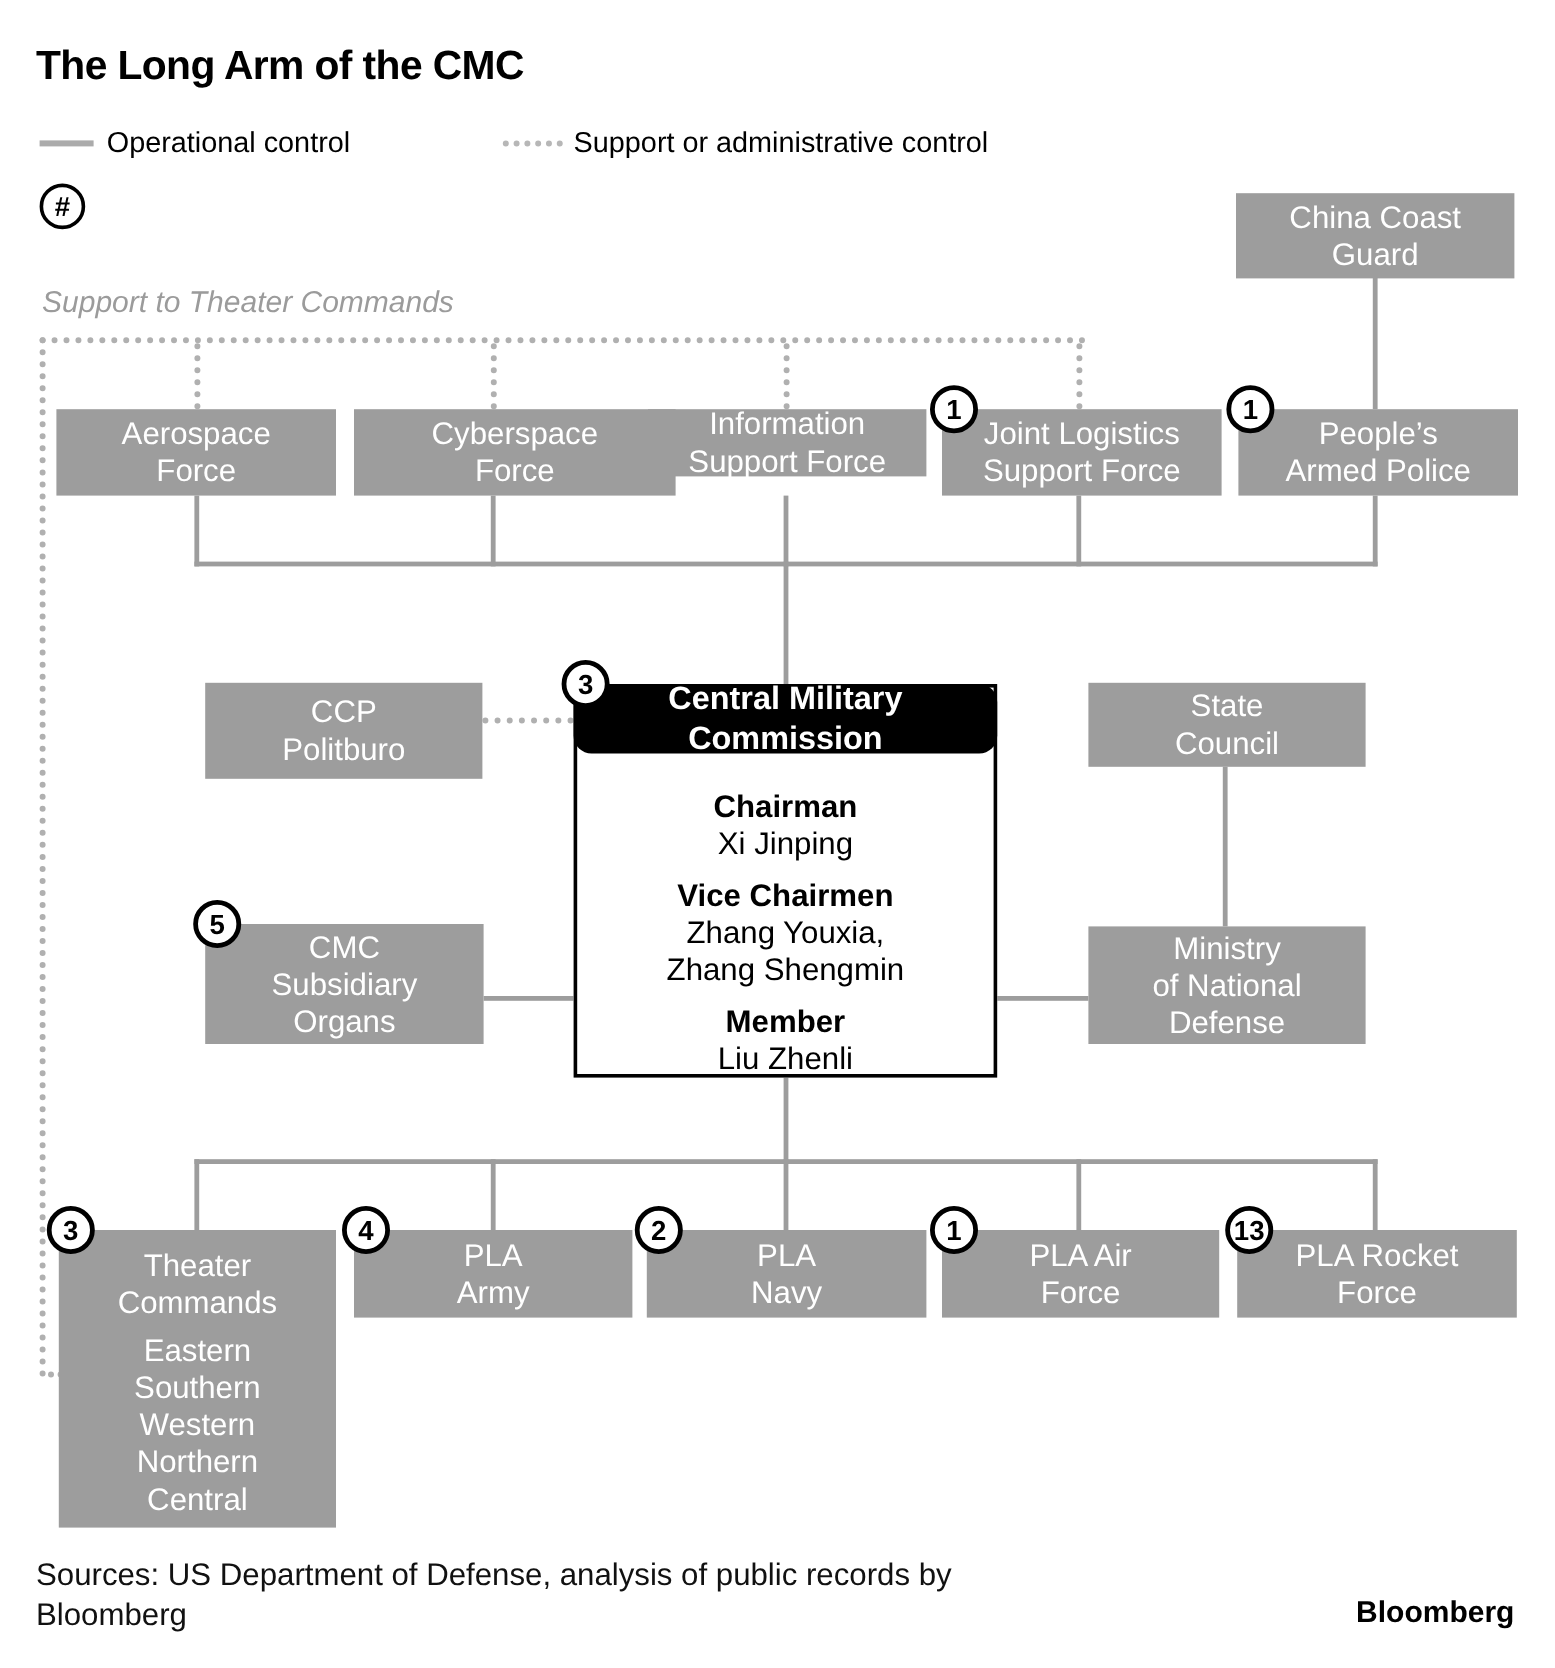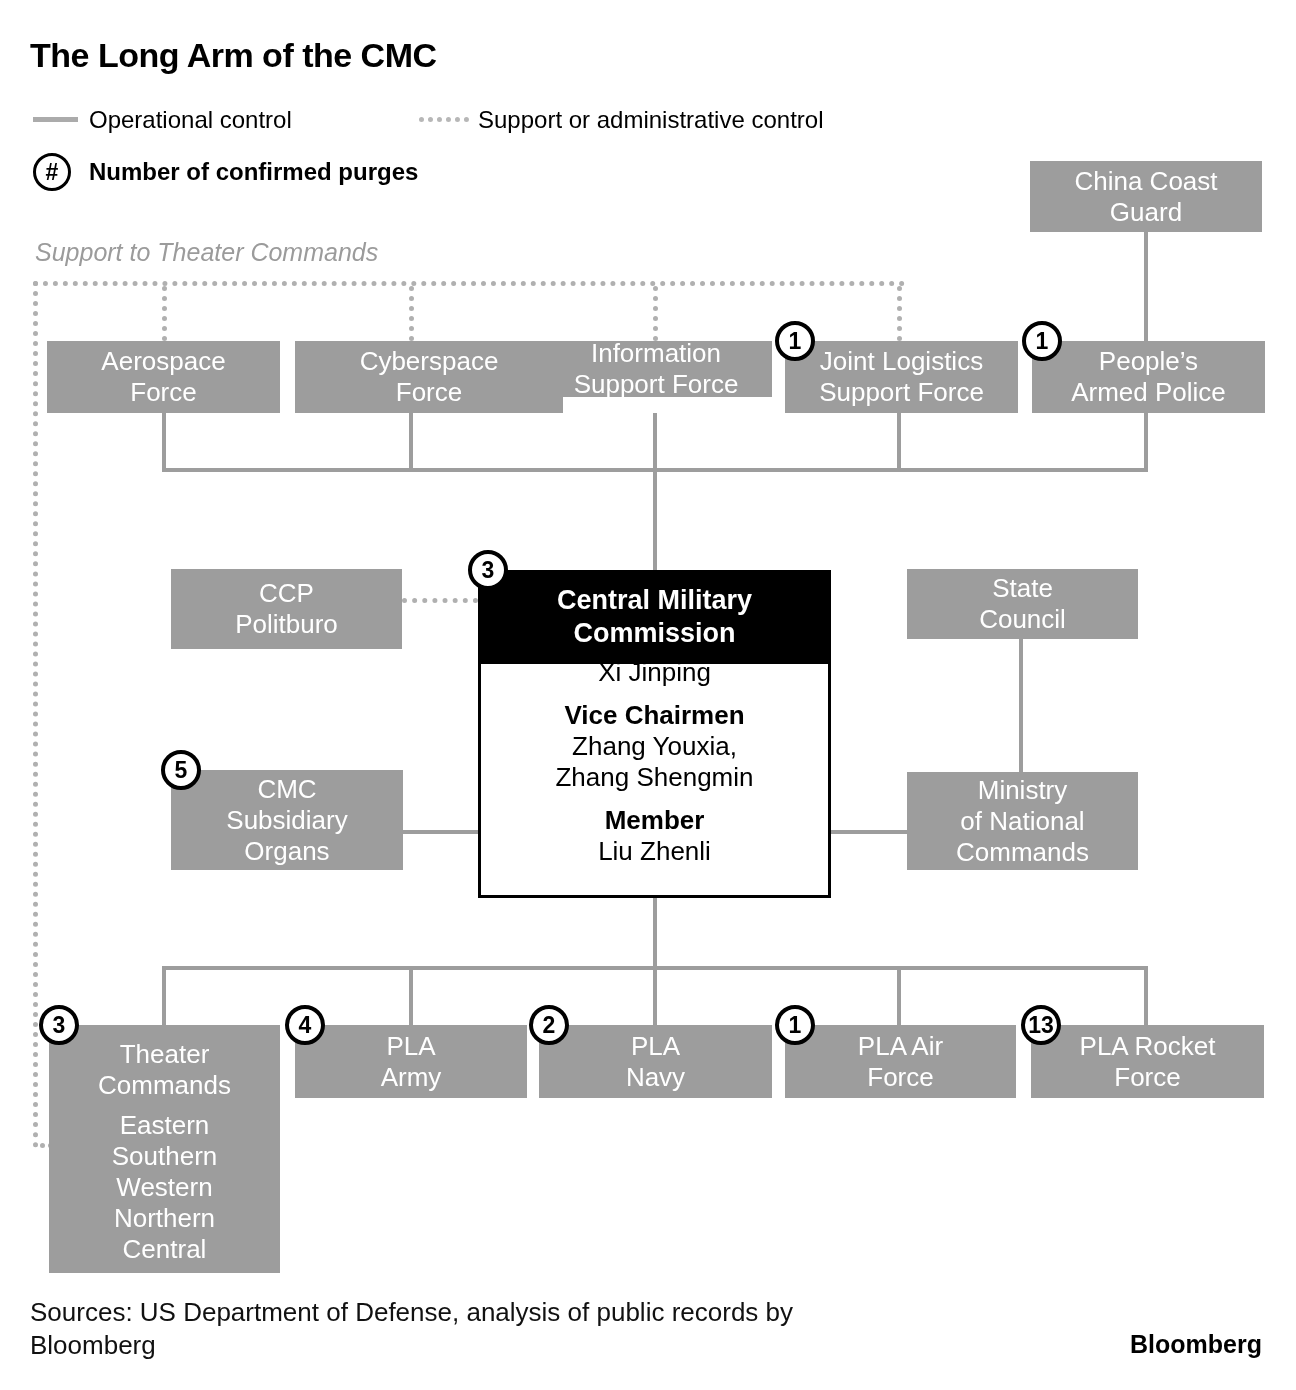--- a/index.html
+++ b/index.html
@@ -35,23 +35,23 @@
     font-size:23px;font-weight:bold;color:#000;z-index:5;
   }
   .theater{justify-content:flex-start;padding-top:14px;box-sizing:border-box;}
   .theater-list{white-space:pre-line;margin-top:9px;}
   
   .cmc-box{
     left:478px;top:570px;width:353px;height:328px;background:#fff;border:3px solid #000;
     box-sizing:border-box;z-index:3;
   }
   .cmc-header{
-    position:absolute;left:-3px;top:-3px;width:353px;height:94px;background:#000;color:#fff;
+    position:absolute;left:-3px;top:-3px;width:353px;height:58px;background:#000;color:#fff;
     font-weight:bold;font-size:27px;line-height:33px;display:flex;align-items:center;justify-content:center;
-    text-align:center;white-space:pre-line;
+    text-align:center;white-space:pre-line;border-radius:15px;
   }
   .cmc-body{position:absolute;left:0;top:84px;width:100%;text-align:center;color:#000;}
   .cmc-section{margin-bottom:12px;}
   .cmc-role{font-size:26px;font-weight:bold;line-height:31px;}
   .cmc-names{font-size:26px;line-height:31px;white-space:pre-line;}
   
   .sline{background:#9d9d9d;}
   .dline-h{border-top:5px dotted #b0b0b0;height:0;}
   .dline-v{border-left:5px dotted #b0b0b0;width:0;}
   .z2{z-index:2;}
@@ -60,21 +60,20 @@
 <body>
 
 <div id="canvas">
 
   <div class="abs title">The Long Arm of the CMC</div>
   <div class="abs swatch-solid"></div>
   <div class="abs legend-label" style="left:89px;top:106px;">Operational control</div>
   <div class="abs swatch-dotted"></div>
   <div class="abs legend-label" style="left:478px;top:106px;">Support or administrative control</div>
   <div class="abs legend-circle">#</div>
-  <div class="abs legend-label-bold" style="left:89px;top:158px;">Number of confirmed purges</div>
   <div class="abs section-label">Support to Theater Commands</div>
 
   <div class="abs dline-h" style="left:33px;top:281px;width:872px;"></div>
   <div class="abs dline-v" style="left:33px;top:281px;height:867px;"></div>
   <div class="abs dline-h" style="left:40px;top:1143px;width:13px;"></div>
   <div class="abs dline-v" style="left:162px;top:286px;height:55px;"></div>
   <div class="abs dline-v" style="left:409px;top:286px;height:55px;"></div>
   <div class="abs dline-v" style="left:653px;top:286px;height:55px;"></div>
   <div class="abs dline-v" style="left:897px;top:286px;height:55px;"></div>
   <div class="abs dline-h" style="left:402px;top:598px;width:76px;"></div>
@@ -136,29 +135,30 @@
   </div>
   <div class="abs box z2" style="left:171px;top:770px;width:232px;height:100px;">
     <span class="badge">5</span>
     <span class="label">CMC
 Subsidiary
 Organs</span>
   </div>
   <div class="abs box z2" style="left:907px;top:772px;width:231px;height:98px;">
     <span class="label">Ministry
 of National
-Commands</span>
+Defense</span>
   </div>
 
   <div class="abs cmc-box">
     <span class="badge" style="left:-13px;top:-23px;">3</span>
     <div class="cmc-header">Central Military
 Commission</div>
     <div class="cmc-body">
       <div class="cmc-section">
+        <div class="cmc-role">Chairman</div>
         <div class="cmc-names">Xi Jinping</div>
       </div>
       <div class="cmc-section">
         <div class="cmc-role">Vice Chairmen</div>
         <div class="cmc-names">Zhang Youxia,
 Zhang Shengmin</div>
       </div>
       <div class="cmc-section">
         <div class="cmc-role">Member</div>
         <div class="cmc-names">Liu Zhenli</div>

